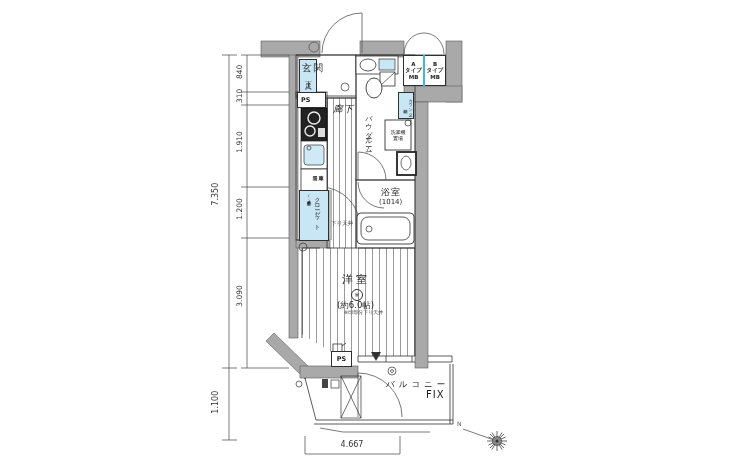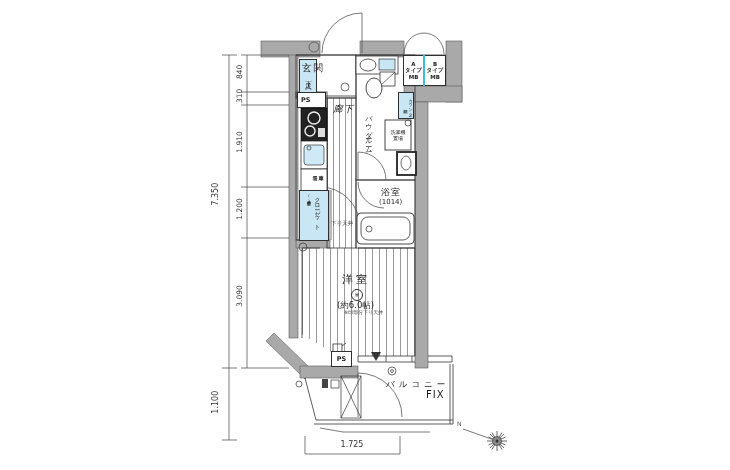--- a/index.html
+++ b/index.html
@@ -198,16 +198,16 @@
     </div>
   <div class="lbl z3" style="left:426px;top:390px;font-size:10px;letter-spacing:1px;">FIX</div>
 
   <div class="lbl z3 dim rot" style="left:196px;top:190px;width:40px;font-size:8px;">7.350</div>
   <div class="lbl z3 dim rot" style="left:225px;top:68px;width:30px;">840</div>
   <div class="lbl z3 dim rot" style="left:225px;top:92px;width:30px;">310</div>
   <div class="lbl z3 dim rot" style="left:222px;top:138px;width:36px;">1.910</div>
   <div class="lbl z3 dim rot" style="left:222px;top:205px;width:36px;">1.200</div>
   <div class="lbl z3 dim rot" style="left:222px;top:292px;width:36px;">3.090</div>
   <div class="lbl z3 dim rot" style="left:198px;top:398px;width:36px;font-size:8px;">1.100</div>
-  <div class="lbl z3 dim" style="left:335px;top:441px;width:34px;font-size:8px;">1.725</div>
+  <div class="lbl z3 dim" style="left:335px;top:441px;width:34px;font-size:8px;">4.667</div>
 
   <div class="lbl z3" style="left:457px;top:421px;font-size:6px;color:#555;">N</div>
 </div>
 
 </body></html>

